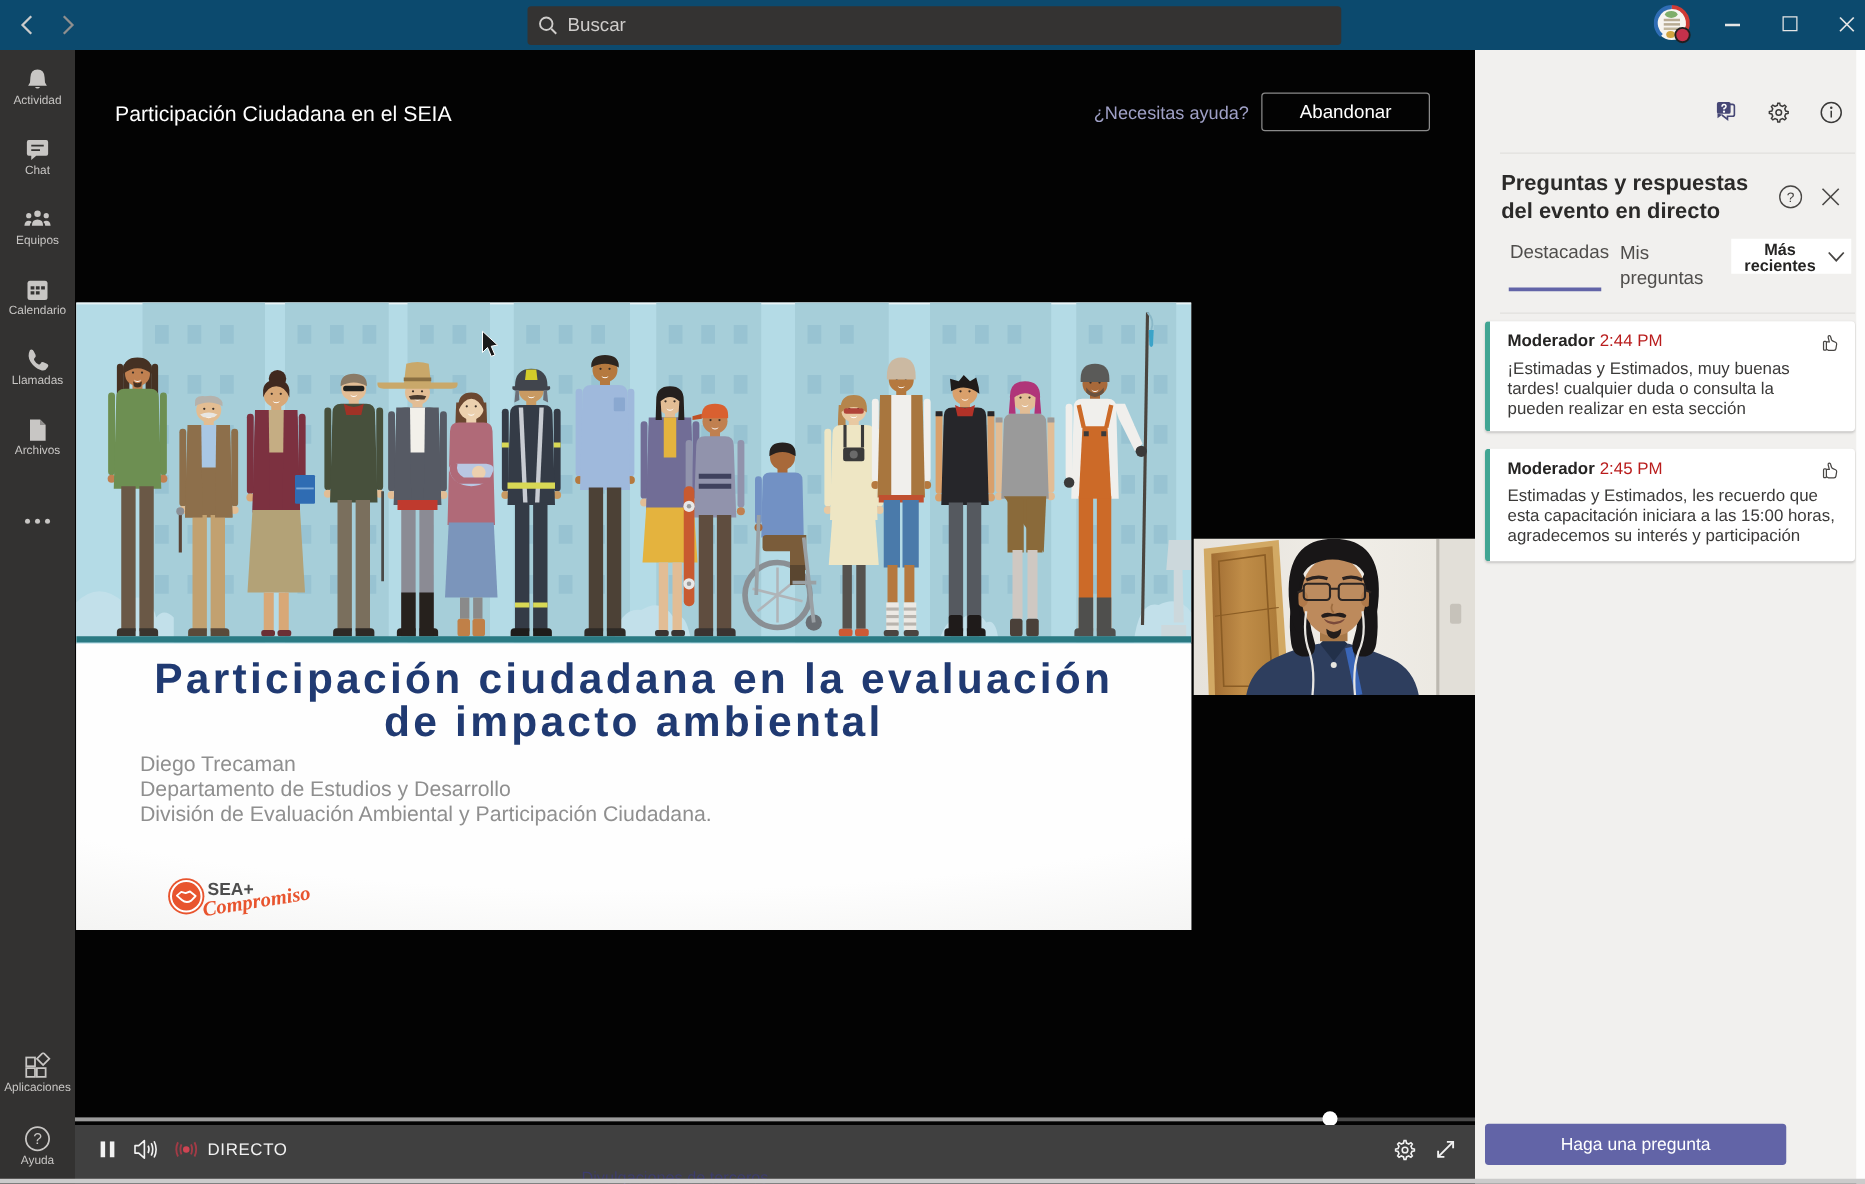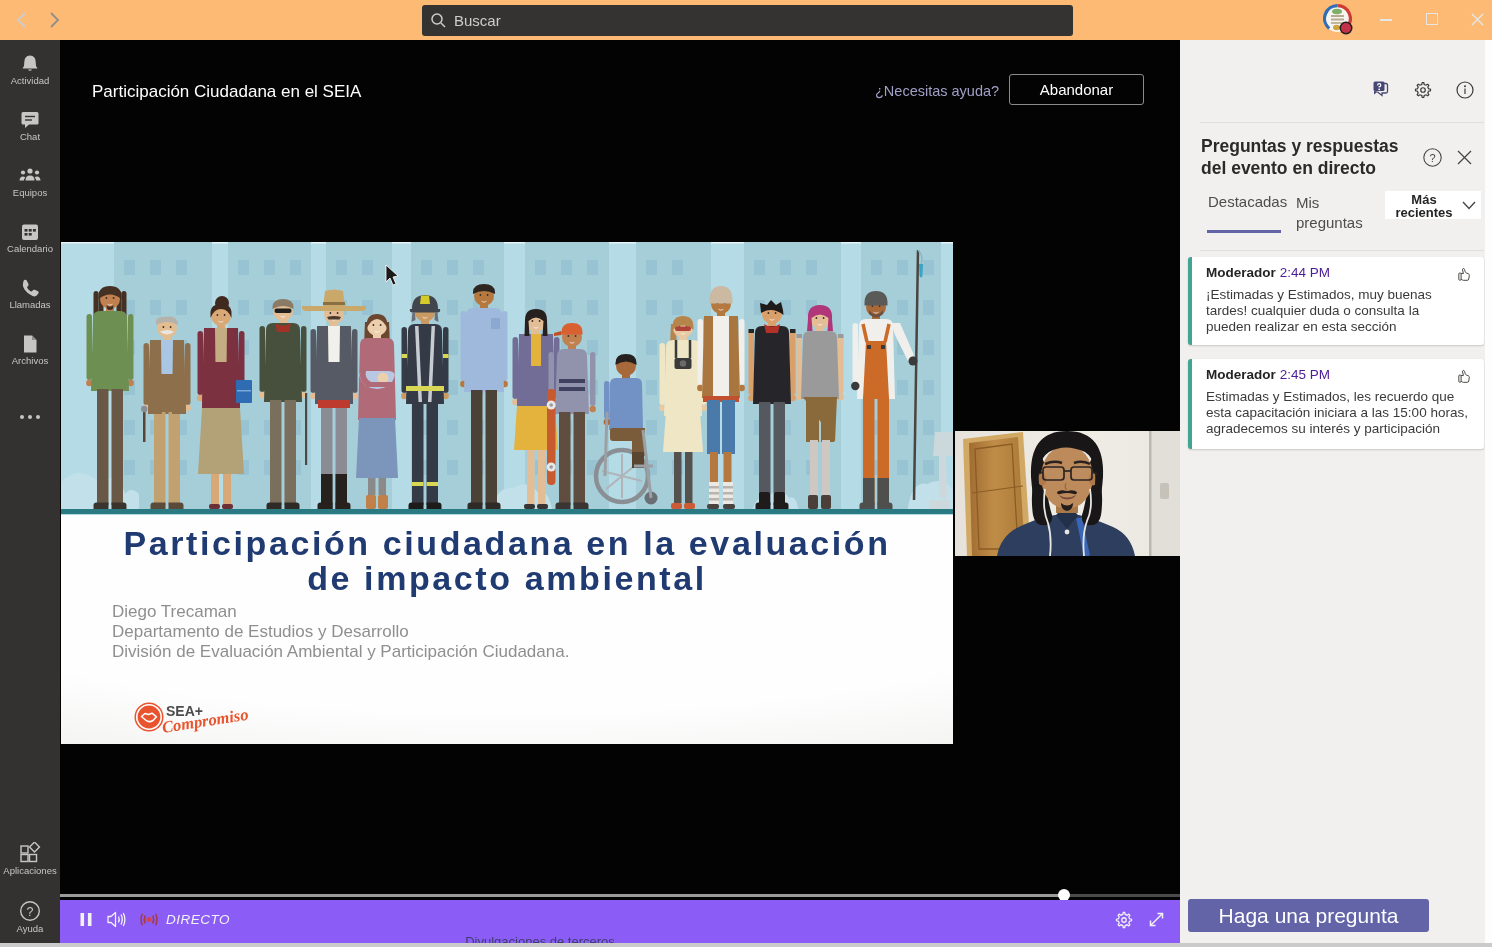--- a/index.html
+++ b/index.html
@@ -1,51 +1,51 @@
 <!DOCTYPE html>
 <html><head>
 <meta charset="utf-8">
 <style>
 * { margin:0; padding:0; box-sizing:border-box; }
 html,body { width:1492px; height:947px; overflow:hidden; }
 body { position:relative; background:#000; font-family:"Liberation Sans",sans-serif; }
 .abs { position:absolute; }
 
-#topbar { left:0; top:0; width:1492px; height:40px; background:#fdba74; }
+#topbar { left:0; top:0; width:1492px; height:40px; background:#0c4a6e; }
 #searchbox { left:422px; top:5px; width:651px; height:31px; background:#343332; border-radius:3px; color:#cfcdcb; font-size:15px; }
 #searchbox span.txt { position:absolute; left:32px; top:7px; }
 
 #rail { left:0; top:40px; width:60px; height:907px; background:#333231; }
 .railitem { position:absolute; left:0; width:60px; text-align:center; color:#c8c6c4; }
 .railitem .lbl { font-size:9.5px; display:block; margin-top:1px; }
 
 #main { left:60px; top:40px; width:1120px; height:907px; background:#030303; }
 #evtitle { position:absolute; left:32px; top:42px; color:#fff; font-size:17px; }
 #help { position:absolute; left:815px; top:43px; color:#9fa0c6; font-size:14.5px; }
 #leavebtn { position:absolute; left:949px; top:34px; width:135px; height:31px; border:1px solid #8a8a8a; border-radius:3px; color:#fff; font-size:15px; text-align:center; line-height:29px; background:transparent; }
 
 #slide { position:absolute; left:1px; top:202px; width:892px; height:502px; background:#fff; }
 
 #webcam { position:absolute; left:895px; top:391px; width:225px; height:125px; overflow:hidden; background:#e8e5e0; }
 
-#ctrl { position:absolute; left:0px; top:860px; width:1120px; height:47px; background:#8b5cf6;font-style:italic; }
+#ctrl { position:absolute; left:0px; top:860px; width:1120px; height:47px; background:#404040; }
 #progress { position:absolute; left:0px; top:854px; width:1120px; height:3px; background:#4a4a4a; }
 #progfill { position:absolute; left:0; top:0; width:1004px; height:3px; background:#9b9b9b; }
 #progdot { position:absolute; left:998px; top:-5px; width:12px; height:12px; background:#fff; border-radius:50%; }
 
 #panel { left:1180px; top:40px; width:312px; height:907px; background:#f1f0ee; color:#252423;padding-left:38px; }
 .divider { position:absolute; left:20px; width:284px; height:1px; background:#e1dfdd; }
 #qhead { position:absolute; left:21px; top:95px; width:220px; font-size:17.5px; font-weight:bold; line-height:22px; color:#2b2a29; }
 .tab { position:absolute; font-size:15px; color:#4f4d4b; }
 #tabline { position:absolute; left:27px; top:190px; width:74px; height:3px; background:#6264a7; }
 .card { position:absolute; left:8px; width:296px; background:#fff; border-left:4px solid #41a593; border-radius:3px; box-shadow:0 1px 2px rgba(0,0,0,0.18); }
 .cardhead { position:absolute; left:14px; top:8px; font-size:13.5px; font-weight:bold; color:#252423; }
-.cardhead .time { font-weight:normal; color:#4c1d95; margin-left:4px; }
+.cardhead .time { font-weight:normal; color:#b91c1c; margin-left:4px; }
 .cardbody { position:absolute; left:14px; top:30px; width:250px; font-size:13.5px; line-height:16px; color:#3b3a39; }
-#askbtn { position:absolute; left:8px; top:859px; width:241px; height:33px; background:#6264a7; border-radius:3px; color:#fff; font-size:21px; text-align:center; line-height:33px; }
+#askbtn { position:absolute; left:8px; top:859px; width:241px; height:33px; background:#6264a7; border-radius:3px; color:#fff; font-size:14px; text-align:center; line-height:33px; }
 #scrollstrip { left:1485px; top:40px; width:7px; height:907px; background:#fdfdfd; }
 #bottomstrip { left:0; top:943px; width:1492px; height:4px; background:#cbcbcb; }
 </style>
 </head>
 <body>
 
 <div class="abs" id="topbar">
   <svg class="abs" style="left:14px;top:11px" width="48" height="18" viewBox="0 0 48 18">
     <polyline points="11,2 4,9 11,16" fill="none" stroke="#cccccc" stroke-width="1.8"></polyline>
     <polyline points="37,2 44,9 37,16" fill="none" stroke="#8f8f8f" stroke-width="1.8"></polyline>

